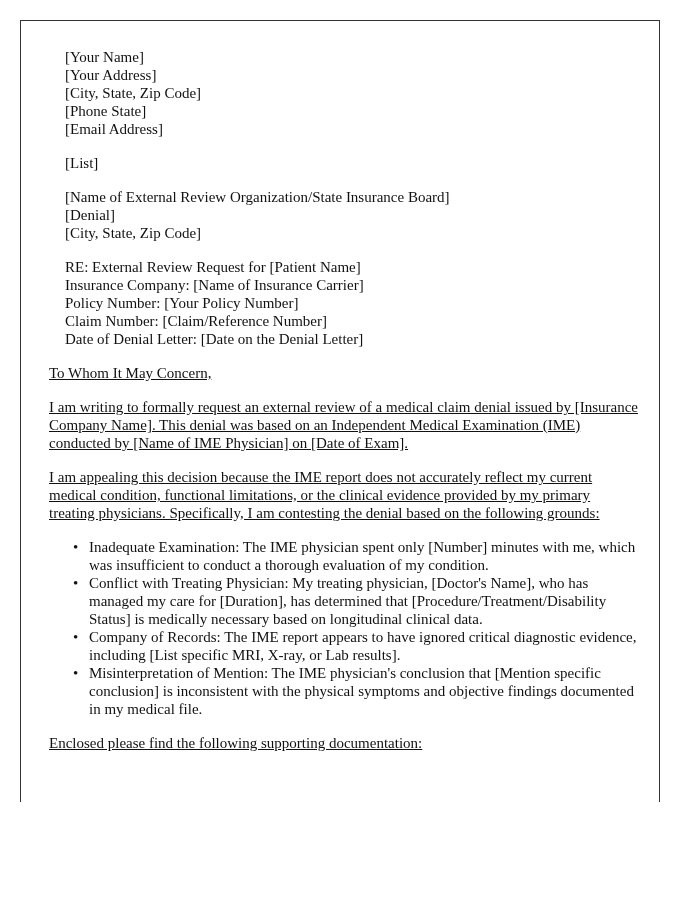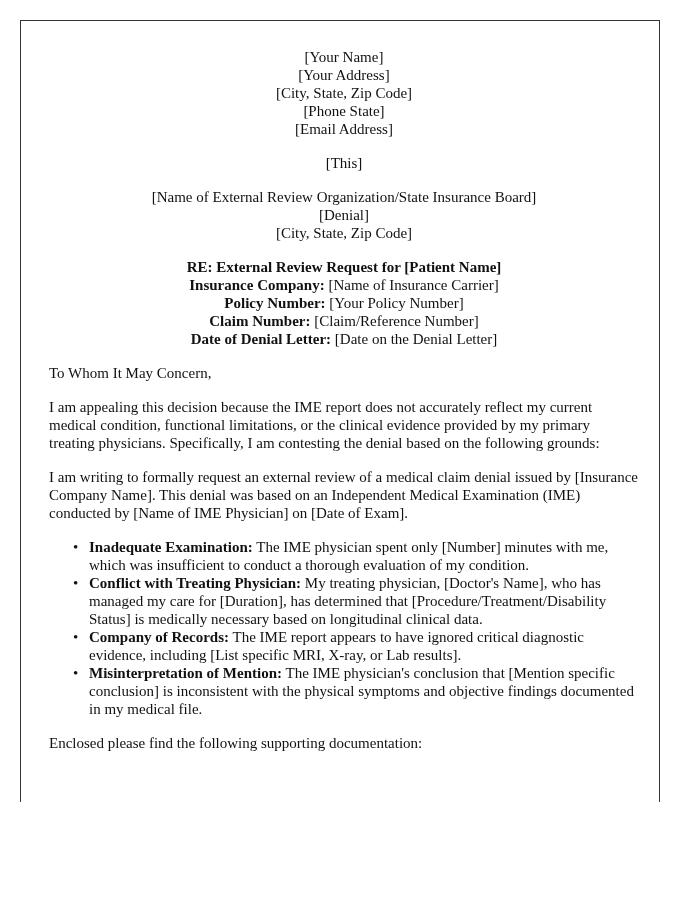--- a/index.html
+++ b/index.html
@@ -29,32 +29,32 @@
     }
     .content {
       position: absolute;
       left: 28px;
       top: 27px;
       width: 590px;
       font-size: 15px;
       line-height: 18px;
     }
     .block {
-      margin: 0 0 16px 0;
-      text-align: center;
+      margin: 0 0 16px 16px;
     }
     .line {
       display: block;
       white-space: nowrap;
     }
     p {
       margin: 15px 0 16px 0;
+      text-decoration: underline;
     }
     b {
-      font-weight: bold;
+      font-weight: normal;
     }
     ul {
       margin: 0 0 16px 0;
       padding-left: 40px;
       list-style: none;
     }
     li {
       position: relative;
       margin: 0;
     }
@@ -73,42 +73,42 @@
 
     <div class="block">
       <span class="line">[Your Name]</span>
       <span class="line">[Your Address]</span>
       <span class="line">[City, State, Zip Code]</span>
       <span class="line">[Phone State]</span>
       <span class="line">[Email Address]</span>
     </div>
 
     <div class="block">
-      <span class="line">[This]</span>
+      <span class="line">[List]</span>
     </div>
 
     <div class="block">
       <span class="line">[Name of External Review Organization/State Insurance Board]</span>
       <span class="line">[Denial]</span>
       <span class="line">[City, State, Zip Code]</span>
     </div>
 
     <div class="block">
       <span class="line"><b>RE: External Review Request for [Patient Name]</b></span>
       <span class="line"><b>Insurance Company:</b><span> [Name of Insurance Carrier]</span></span>
       <span class="line"><b>Policy Number:</b><span> [Your Policy Number]</span></span>
       <span class="line"><b>Claim Number:</b><span> [Claim/Reference Number]</span></span>
       <span class="line"><b>Date of Denial Letter:</b><span> [Date on the Denial Letter]</span></span>
     </div>
 
     <p>To Whom It May Concern,</p>
 
+    <p>I am writing to formally request an external review of a medical claim denial issued by [Insurance Company Name]. This denial was based on an Independent Medical Examination (IME) conducted by [Name of IME Physician] on [Date of Exam].</p>
+
     <p>I am appealing this decision because the IME report does not accurately reflect my current medical condition, functional limitations, or the clinical evidence provided by my primary treating physicians. Specifically, I am contesting the denial based on the following grounds:</p>
-
-    <p>I am writing to formally request an external review of a medical claim denial issued by [Insurance Company Name]. This denial was based on an Independent Medical Examination (IME) conducted by [Name of IME Physician] on [Date of Exam].</p>
 
     <ul>
       <li><span class="bullet">•</span><b>Inadequate Examination:</b><span> The IME physician spent only [Number] minutes with me, which was insufficient to conduct a thorough evaluation of my condition.</span></li>
       <li><span class="bullet">•</span><b>Conflict with Treating Physician:</b><span> My treating physician, [Doctor's Name], who has managed my care for [Duration], has determined that [Procedure/Treatment/Disability Status] is medically necessary based on longitudinal clinical data.</span></li>
       <li><span class="bullet">•</span><b>Company of Records:</b><span> The IME report appears to have ignored critical diagnostic evidence, including [List specific MRI, X-ray, or Lab results].</span></li>
       <li><span class="bullet">•</span><b>Misinterpretation of Mention:</b><span> The IME physician's conclusion that [Mention specific conclusion] is inconsistent with the physical symptoms and objective findings documented in my medical file.</span></li>
     </ul>
 
     <p>Enclosed please find the following supporting documentation:</p>
 

